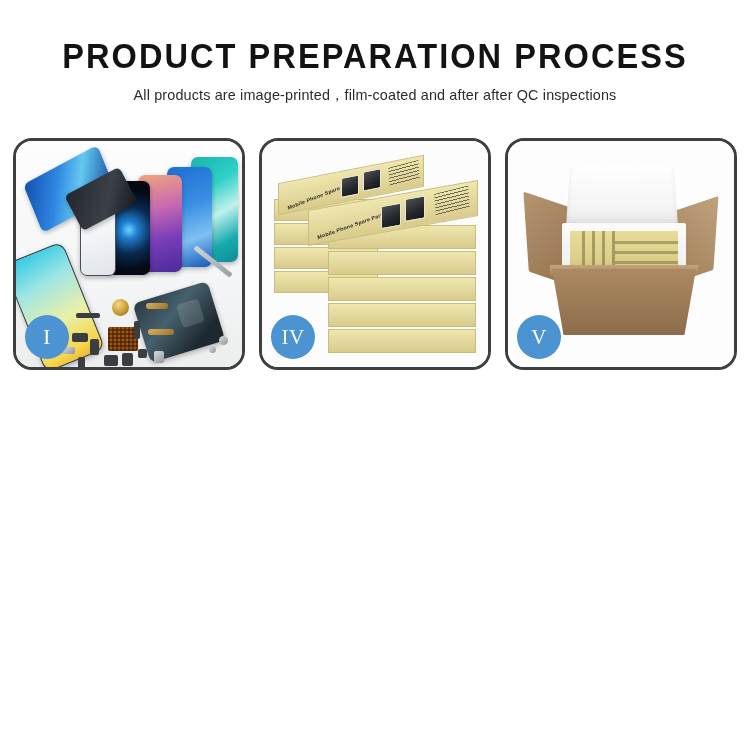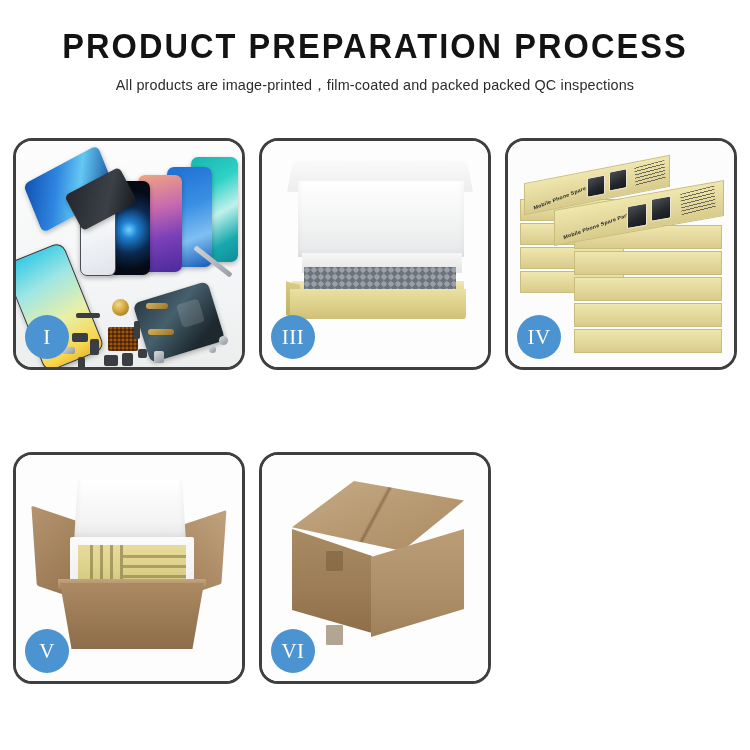--- a/index.html
+++ b/index.html
@@ -5,21 +5,21 @@
   * { box-sizing: border-box; margin: 0; padding: 0; }
   html, body {
     width: 750px; height: 750px;
     background: #ffffff;
     font-family: "Liberation Sans", sans-serif;
     overflow: hidden;
   }
   .page { position: relative; width: 750px; height: 750px; background: #fff; }
 
   
-  .header { padding-top: 28px; text-align: center; }
+  .header { padding-top: 38px; text-align: center; }
   .title {
     font-family: "Liberation Sans", sans-serif;
     font-size: 35px;
     font-weight: 700;
     letter-spacing: 2.2px;
     color: #131313;
     line-height: 1.05;
     transform: scaleX(0.93);
   }
   .subtitle {
@@ -320,21 +320,21 @@
     background: rgba(120,92,58,.55); border-radius:1px;
   }
 </style>
 </head>
 <body>
 
 <div class="page">
 
   <div class="header">
     <div class="title">PRODUCT PREPARATION PROCESS</div>
-    <div class="subtitle">All products are image-printed，film-coated and packed packed QC inspections</div>
+    <div class="subtitle">All products are image-printed，film-coated and after after QC inspections</div>
   </div>
 
   <div class="grid">
 
     <div class="panel">
       <div class="scene p1">
         <div class="ph a"></div>
         <div class="ph b"></div>
         <div class="ph c"></div>
         <div class="ph d"></div>
@@ -359,32 +359,20 @@
         <div class="part silver" style="left:138px;top:210px;width:10px;height:12px;"></div>
         <div class="part" style="left:118px;top:180px;width:6px;height:18px;"></div>
         <div class="part silver" style="right:14px;bottom:22px;width:9px;height:9px;border-radius:50%;"></div>
         <div class="part silver" style="right:26px;bottom:14px;width:7px;height:7px;border-radius:50%;"></div>
         <div class="tweezer"></div>
       </div>
       <div class="badge">I</div>
     </div>
 
 
-    <div class="panel">
-      <div class="scene p3">
-        <div class="b3-lidback"></div>
-        <div class="b3-lid"></div>
-        <div class="b3-foam"></div>
-        <div class="b3-rim"></div>
-        <div class="b3-fill"></div>
-        <div class="b3-left"></div>
-        <div class="b3-front"></div>
-      </div>
-      <div class="badge">III</div>
-    </div>
 
     <div class="panel">
       <div class="scene p4">
         <div class="stack">
 
           <div class="sbox" style="left:2px;top:36px;width:104px;height:22px;"></div>
           <div class="sbox" style="left:2px;top:60px;width:104px;height:22px;"></div>
           <div class="sbox" style="left:2px;top:84px;width:104px;height:22px;"></div>
           <div class="sbox" style="left:2px;top:108px;width:104px;height:22px;"></div>
 
@@ -428,27 +416,15 @@
           <div class="slatH" style="top:20px;"></div>
           <div class="slatH" style="top:30px;"></div>
           <div class="slatH" style="top:40px;"></div>
         </div>
         <div class="v-rim"></div>
         <div class="v-body"></div>
       </div>
       <div class="badge">V</div>
     </div>
 
-    <div class="panel">
-      <div class="scene p6">
-        <div class="c-top">
-          <div class="seam"></div>
-        </div>
-        <div class="c-left"></div>
-        <div class="c-right"></div>
-        <div class="c-tape" style="left:64px;top:96px;"></div>
-        <div class="c-tape" style="left:64px;top:170px;"></div>
-      </div>
-      <div class="badge">VI</div>
-    </div>
 
   </div>
 </div>
 
 </body></html>

